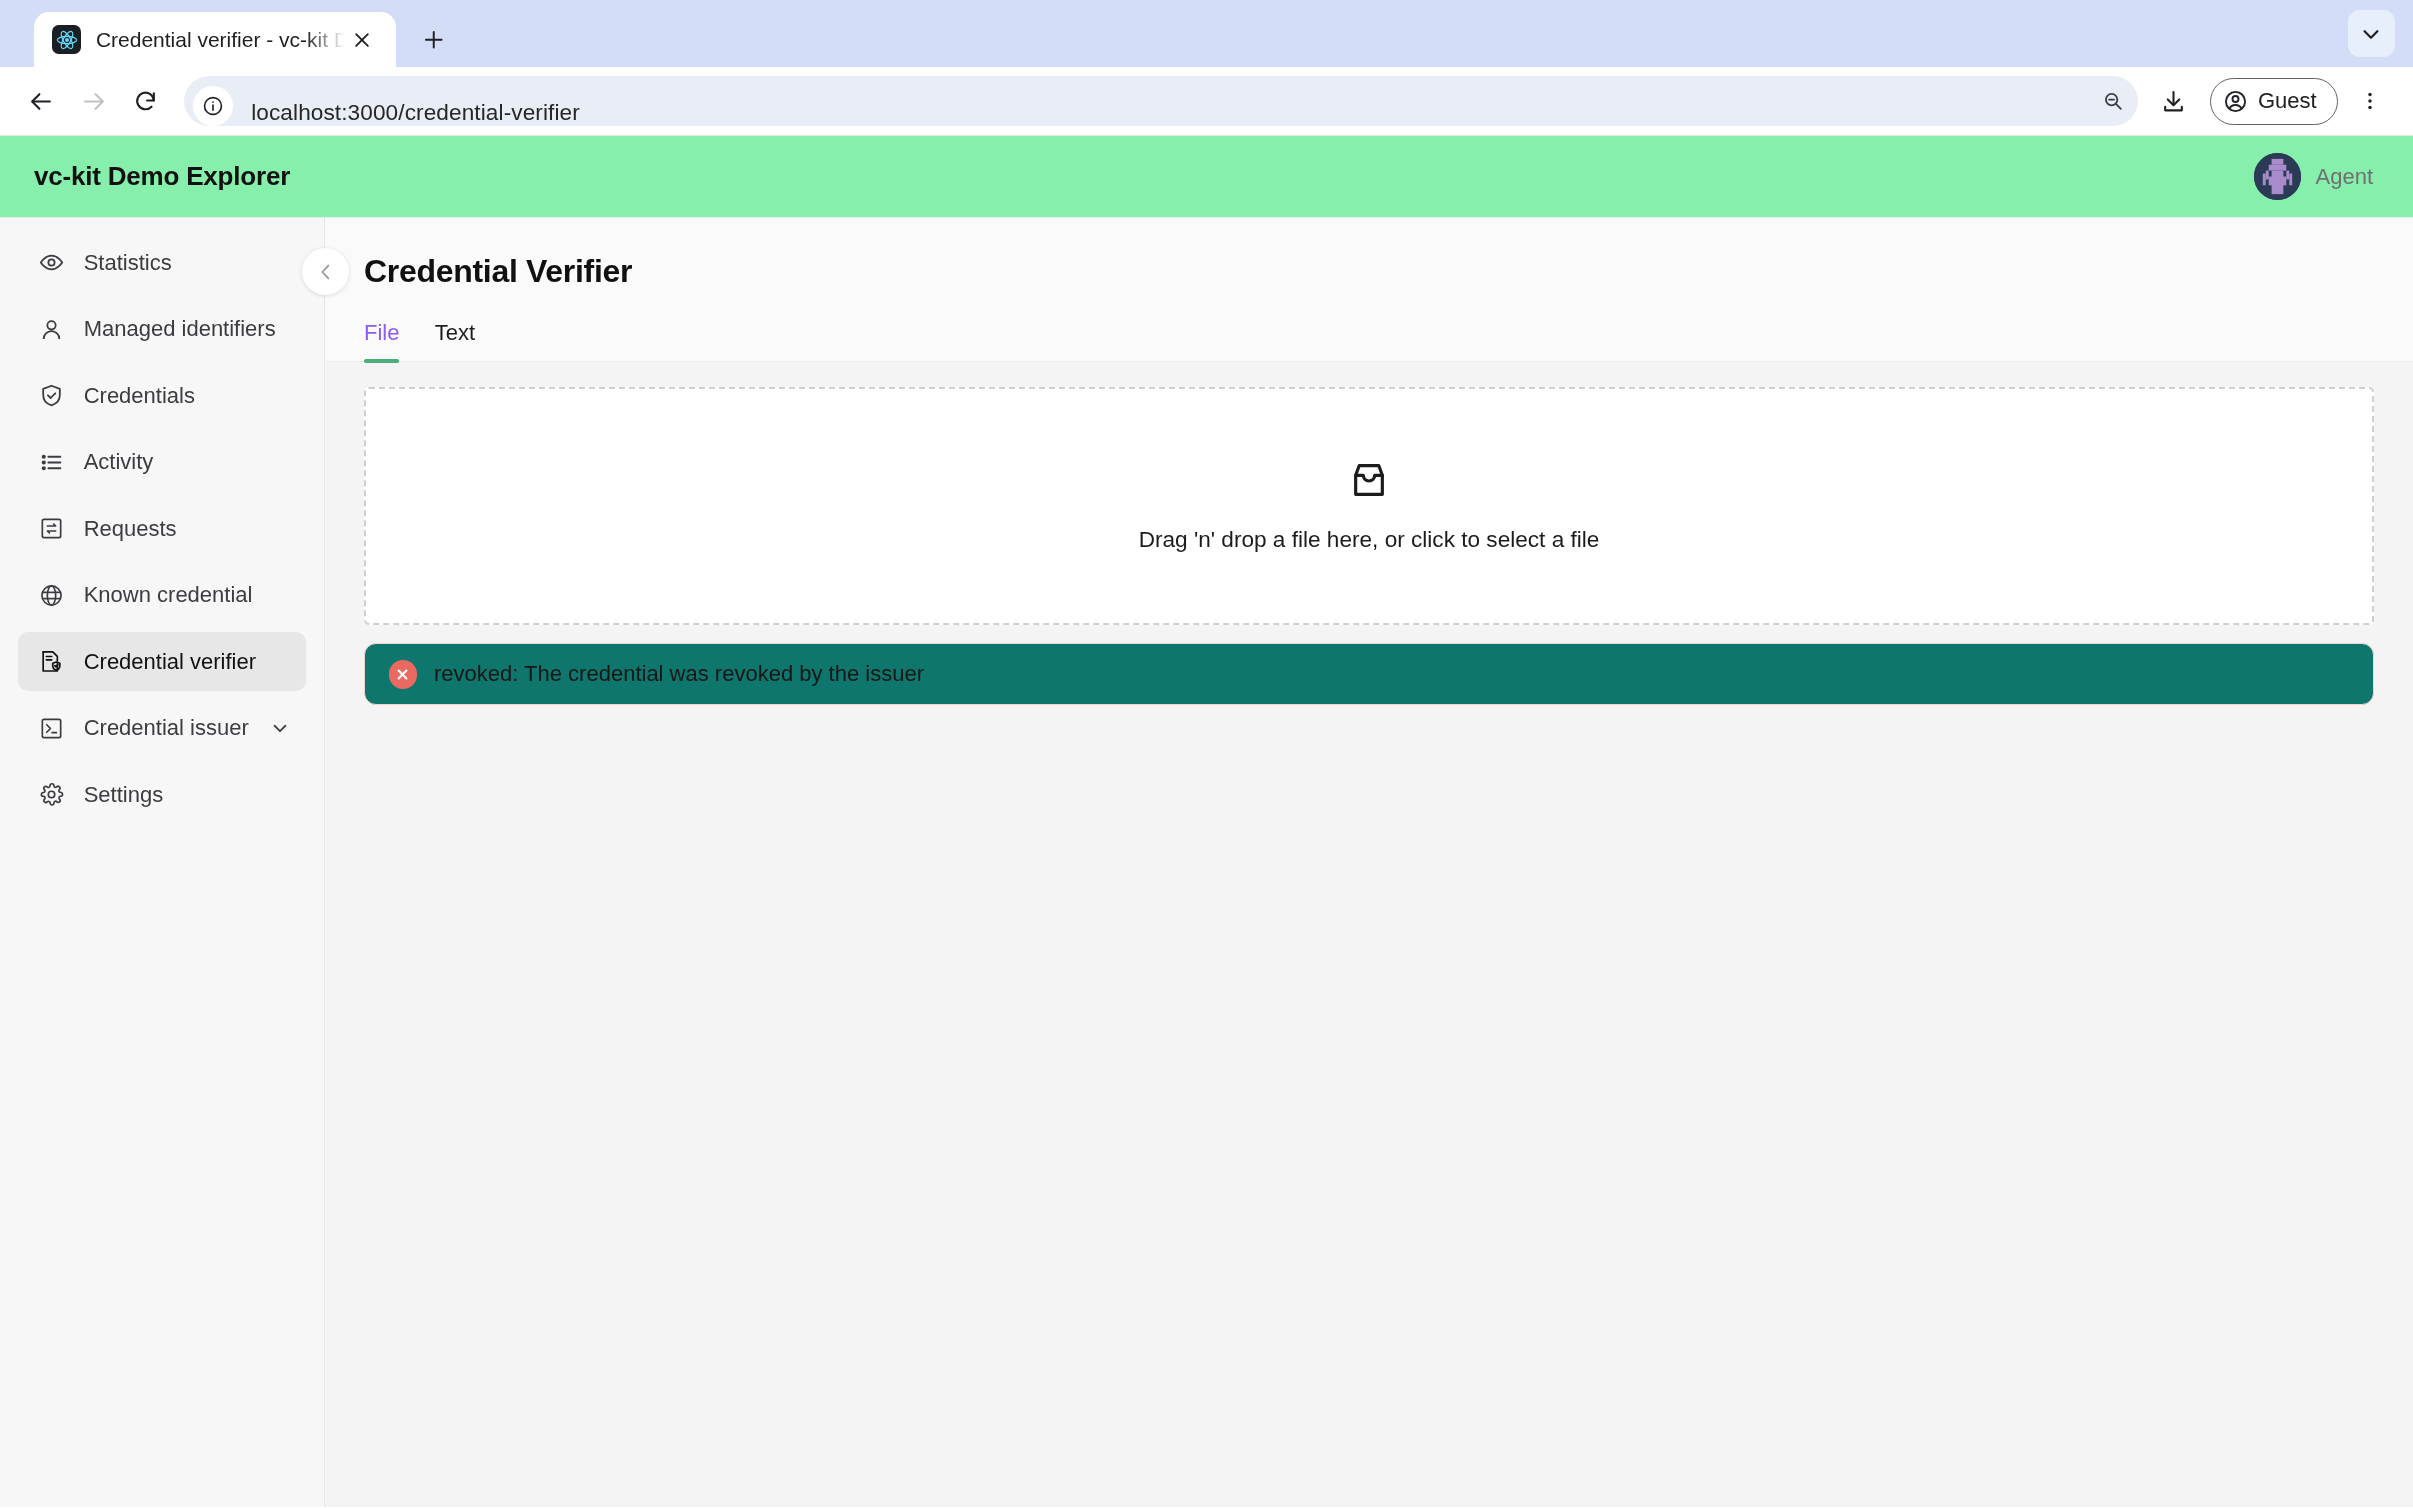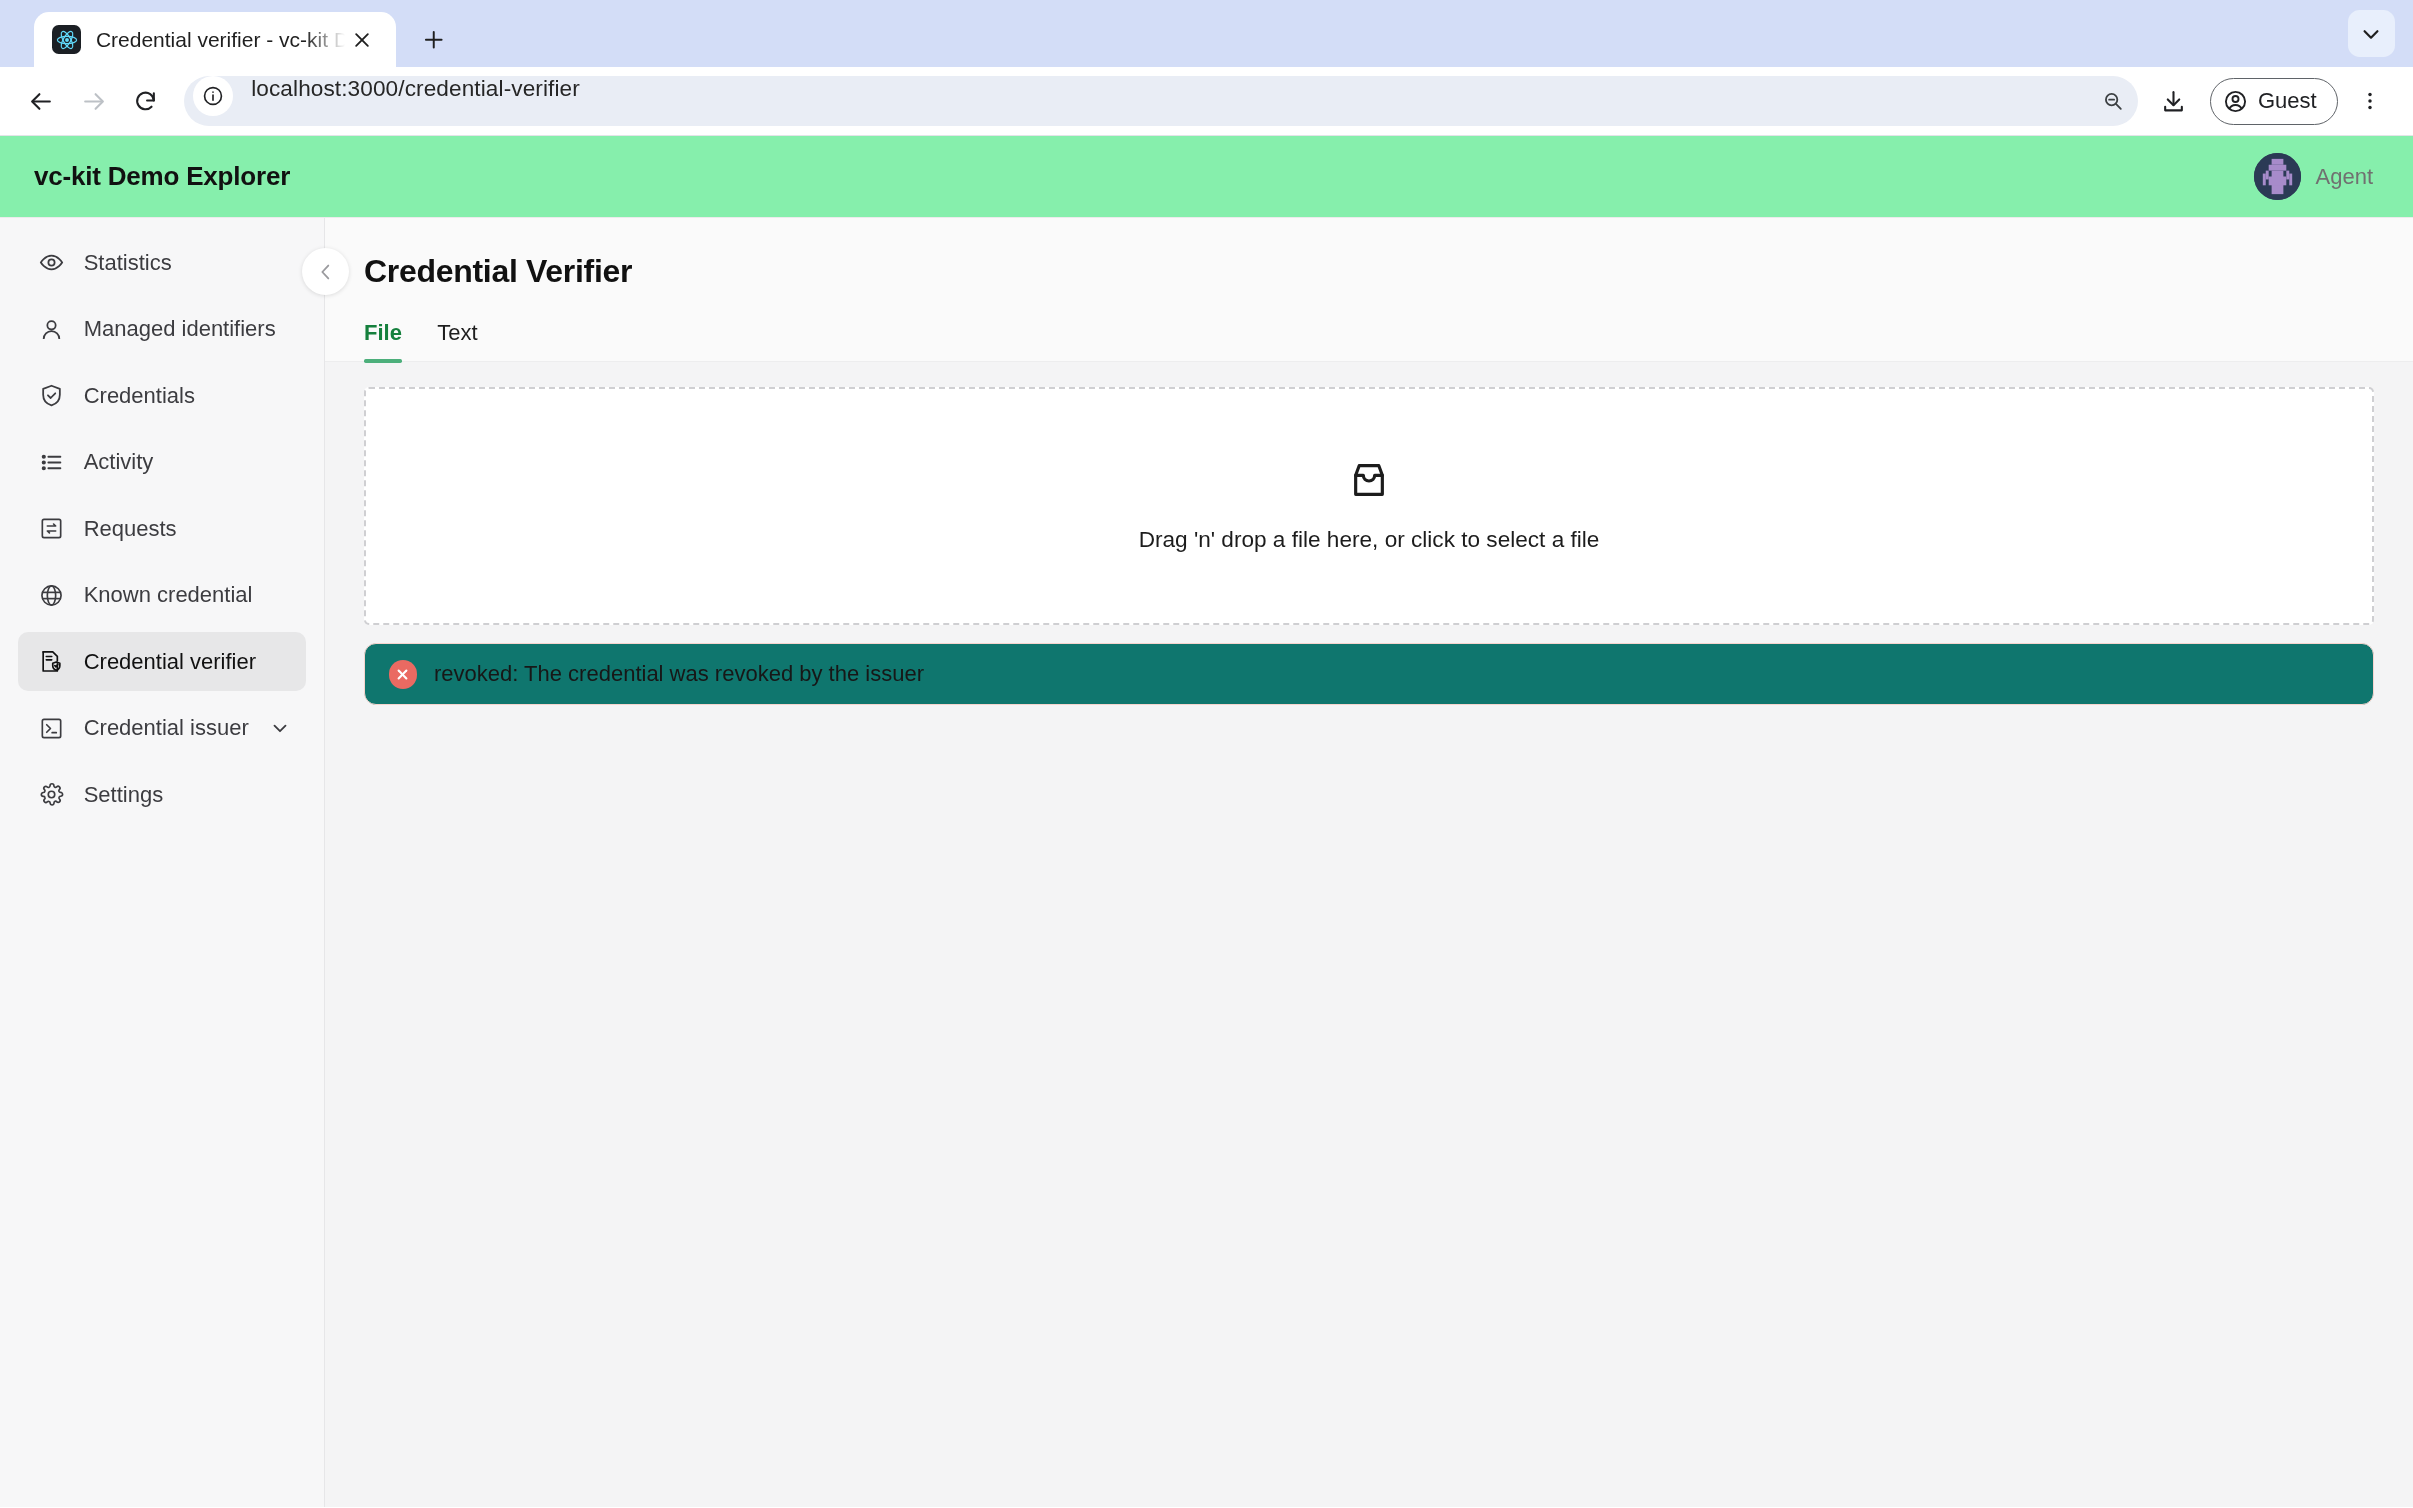--- a/index.html
+++ b/index.html
@@ -83,21 +83,21 @@
     border-radius: 50%;
     flex: 0 0 auto;
   }
   .omnibox {
     flex: 1 1 auto;
     height: 50px;
     margin: 0 11.7px 0 13.4px;
     background: #e9edf5;
     border-radius: 25px;
     display: flex;
-    align-items: flex-start;
+    align-items: flex-end;
     padding-left: 8.4px;
     position: relative;
   }
   .site-info {
     width: 40px; height: 40px;
     border-radius: 50%;
     background: #ffffff;
     display: flex; align-items: center; justify-content: center;
     flex: 0 0 auto;
   }
@@ -238,21 +238,21 @@
     margin-top: 30px;
     border-bottom: 1.7px solid #ededee;
   }
   .tab-item {
     font-size: 22px;
     color: #1e1e1e;
     padding: 0 13.4px 15px 0;
     margin-right: 22px;
     position: relative;
   }
-  .tab-item.active { color: #15803d; font-weight: bold; }
+  .tab-item.active { color: #8b5cf6; }
   .tab-item.active::after {
     content: "";
     position: absolute;
     left: 0; right: 13.4px; bottom: -1.7px;
     height: 4.2px;
     background: #4caf7b;
     border-radius: 1.7px;
   }
 
   .main-content {

